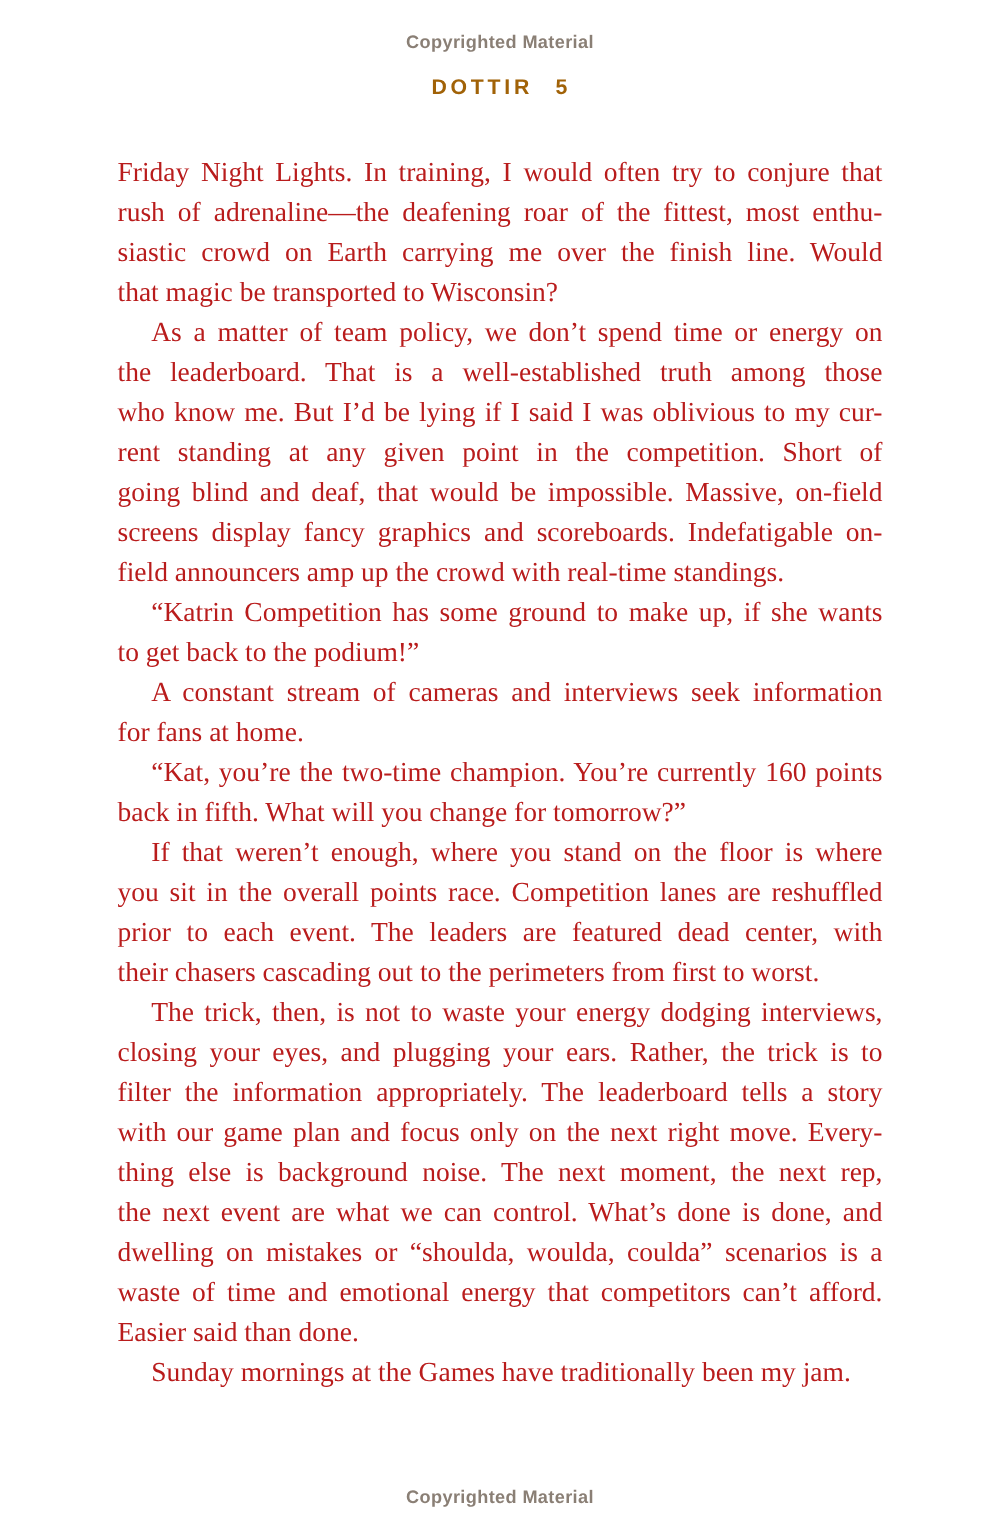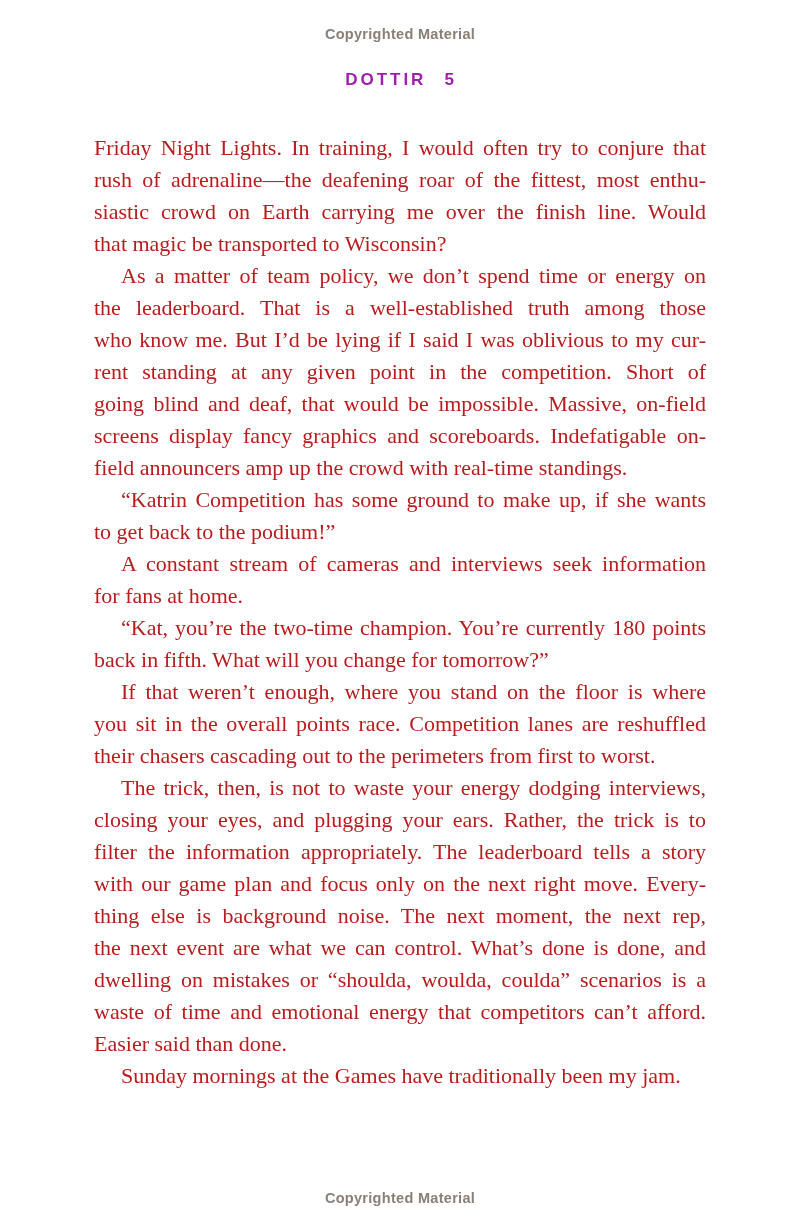--- a/index.html
+++ b/index.html
@@ -28,27 +28,27 @@
   .copyright.top {
     padding-top: 26px;
   }
   .copyright.bottom {
     position: absolute;
     left: 0;
     right: 0;
     bottom: 22px;
   }
   .page-header {
-    margin-top: 28px;
+    margin-top: 18px;
     text-align: center;
     font-family: "Liberation Sans", sans-serif;
     font-weight: bold;
     font-size: 17px;
     letter-spacing: 3px;
-    color: #a21caf;
+    color: #a16207;
   }
   .page-header .pagenum {
     margin-left: 18px;
     letter-spacing: 1px;
   }
   .page-body {
     width: 612px;
     margin: 42px auto 0 auto;
     font-size: 22px;
     line-height: 32px;
@@ -100,26 +100,27 @@
       </div>
       <div class="paragraph">
         <div class="line indent">“Katrin Competition has some ground to make up, if she wants</div>
         <div class="line last">to get back to the podium!”</div>
       </div>
       <div class="paragraph">
         <div class="line indent">A constant stream of cameras and interviews seek information</div>
         <div class="line last">for fans at home.</div>
       </div>
       <div class="paragraph">
-        <div class="line indent">“Kat, you’re the two-time champion. You’re currently 180 points</div>
+        <div class="line indent">“Kat, you’re the two-time champion. You’re currently 160 points</div>
         <div class="line last">back in fifth. What will you change for tomorrow?”</div>
       </div>
       <div class="paragraph">
         <div class="line indent">If that weren’t enough, where you stand on the floor is where</div>
         <div class="line">you sit in the overall points race. Competition lanes are reshuffled</div>
+        <div class="line">prior to each event. The leaders are featured dead center, with</div>
         <div class="line last">their chasers cascading out to the perimeters from first to worst.</div>
       </div>
       <div class="paragraph">
         <div class="line indent">The trick, then, is not to waste your energy dodging interviews,</div>
         <div class="line">closing your eyes, and plugging your ears. Rather, the trick is to</div>
         <div class="line">filter the information appropriately. The leaderboard tells a story</div>
         <div class="line">with our game plan and focus only on the next right move. Every-</div>
         <div class="line">thing else is background noise. The next moment, the next rep,</div>
         <div class="line">the next event are what we can control. What’s done is done, and</div>
         <div class="line">dwelling on mistakes or “shoulda, woulda, coulda” scenarios is a</div>

